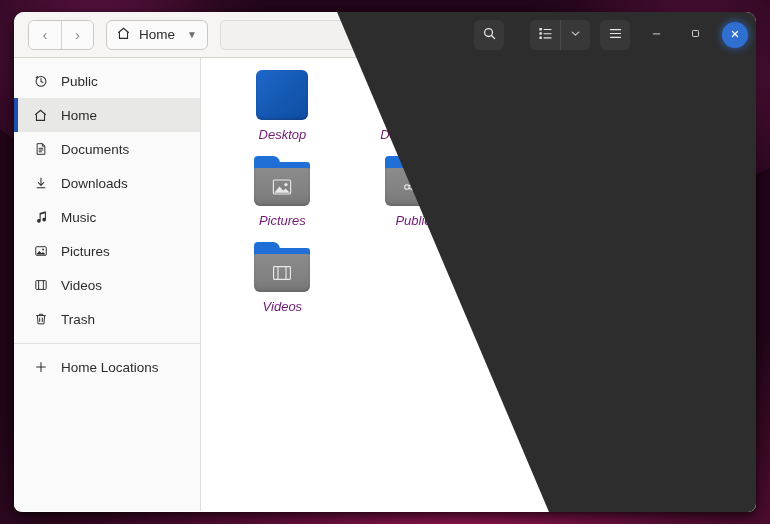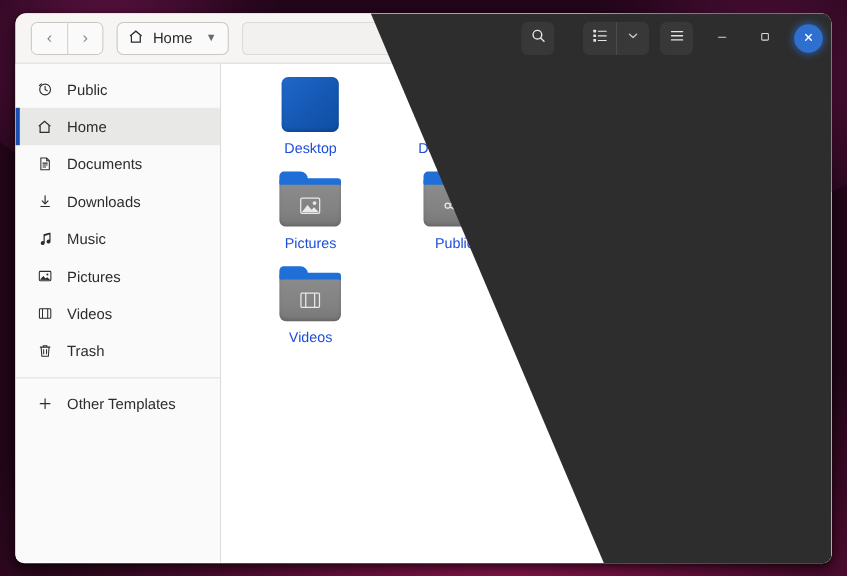--- a/index.html
+++ b/index.html
@@ -226,25 +226,26 @@
   }
   .cell {
     display: flex;
     flex-direction: column;
     align-items: center;
     gap: 7px;
     cursor: default;
   }
   .cell .label {
     font-size: 13px;
-    color: #1d4ed8;
+    color: #701a75;
     text-align: center;
     max-width: 118px;
     overflow: hidden;
     white-space: nowrap;
+    font-style: italic;
   }
 
   .fi { width: 58px; height: 50px; position: relative; }
 
   
   .fi.square {
     width: 52px; height: 50px;
     border-radius: 6px;
     background: linear-gradient(135deg, #1f68c9 0%, #1559b5 50%, #0f4da3 100%);
     box-shadow: inset 0 -2px 3px rgba(0,0,0,0.16);
@@ -470,21 +471,21 @@
             </div>
           </div>
         <div class="side-sep"></div>
         <div class="side-item">
           <span class="si-ico">
             <svg width="14" height="14" viewBox="0 0 16 16" stroke="#2c2c2c" stroke-width="1.2" stroke-linecap="round">
               <path d="M8 3 V13"></path>
                 <path d="M3 8 H13"></path>
             </svg>
           </span>
-          <span>Other Templates</span>
+          <span>Home Locations</span>
         </div>
       </div>
 
       <div class="content">
         <div class="grid" id="file-grid">
             <div class="cell">
               <div class="fi square"></div>
               <div class="label">Desktop</div>
             </div>
             <div class="cell">

